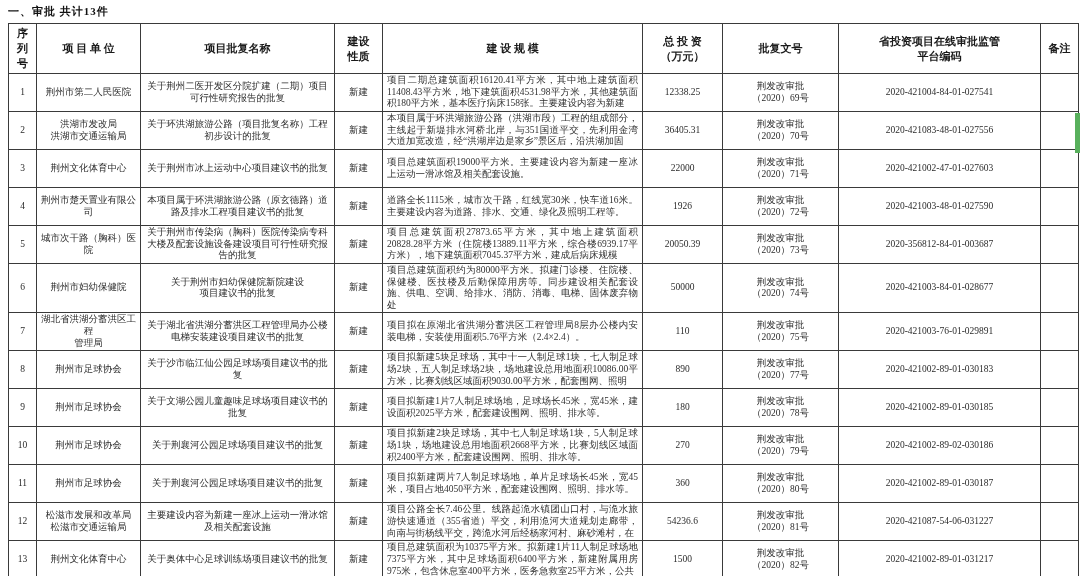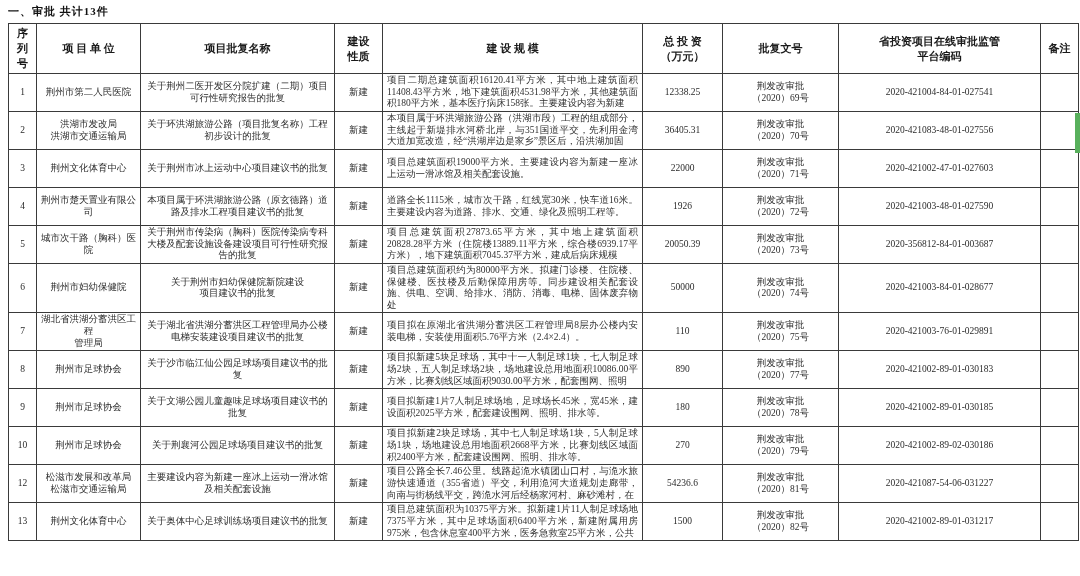--- a/index.html
+++ b/index.html
@@ -177,20 +177,32 @@
     <td class="c pre">关于荆襄河公园足球场项目建议书的批复</td>
     <td class="c">新建</td>
     <td class="scale">项目拟新建2块足球场，其中七人制足球场1块，5人制足球场1块，场地建设总用地面积2668平方米，比赛划线区域面积2400平方米，配套建设围网、照明、排水等。</td>
     <td class="c">270</td>
     <td class="c pre">荆发改审批
 （2020）79号</td>
     <td class="c">2020-421002-89-02-030186</td>
     <td class="c"></td>
   </tr>
         <tr>
+    <td class="c">11</td>
+    <td class="c pre">荆州市足球协会</td>
+    <td class="c pre">关于荆襄河公园足球场项目建议书的批复</td>
+    <td class="c">新建</td>
+    <td class="scale">项目拟新建两片7人制足球场地，单片足球场长45米，宽45米，项目占地4050平方米，配套建设围网、照明、排水等。</td>
+    <td class="c">360</td>
+    <td class="c pre">荆发改审批
+（2020）80号</td>
+    <td class="c">2020-421002-89-01-030187</td>
+    <td class="c"></td>
+  </tr>
+        <tr>
     <td class="c">12</td>
     <td class="c pre">松滋市发展和改革局
 松滋市交通运输局</td>
     <td class="c pre">主要建设内容为新建一座冰上运动一滑冰馆及相关配套设施</td>
     <td class="c">新建</td>
     <td class="scale">项目公路全长7.46公里。线路起洈水镇团山口村，与洈水旅游快速通道（355省道）平交，利用洈河大道规划走廊带，向南与街杨线平交，跨洈水河后经杨家河村、麻砂滩村，在</td>
     <td class="c">54236.6</td>
     <td class="c pre">荆发改审批
 （2020）81号</td>
     <td class="c">2020-421087-54-06-031227</td>

